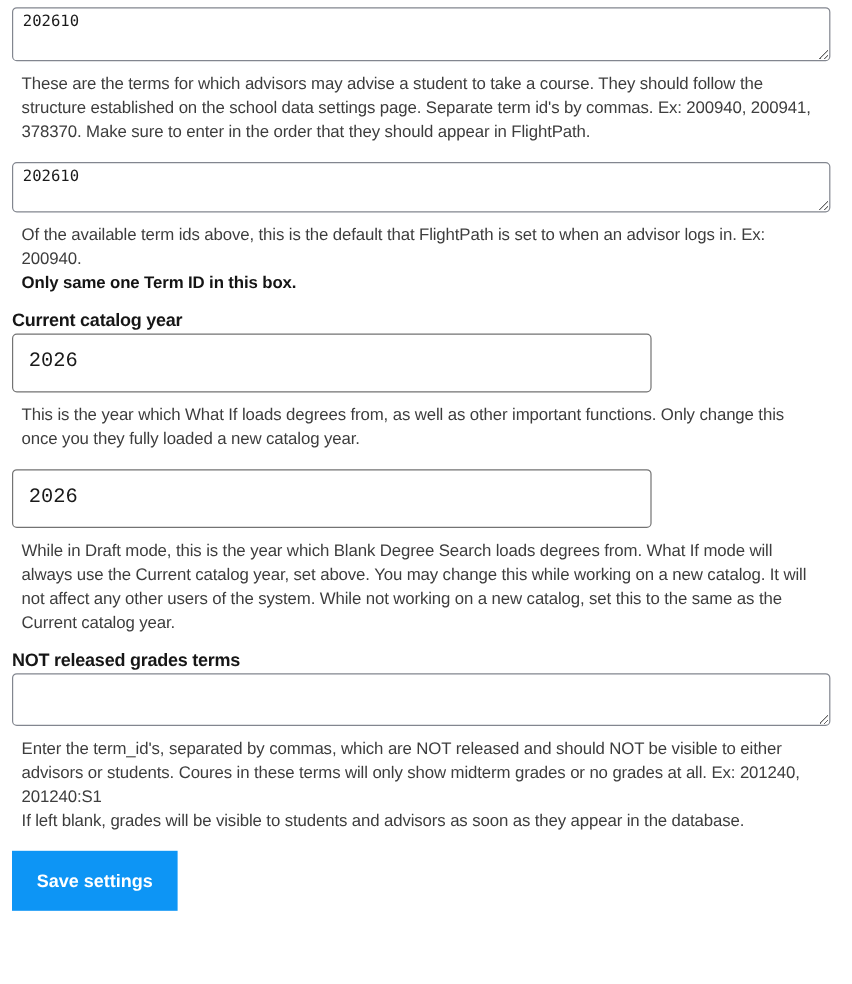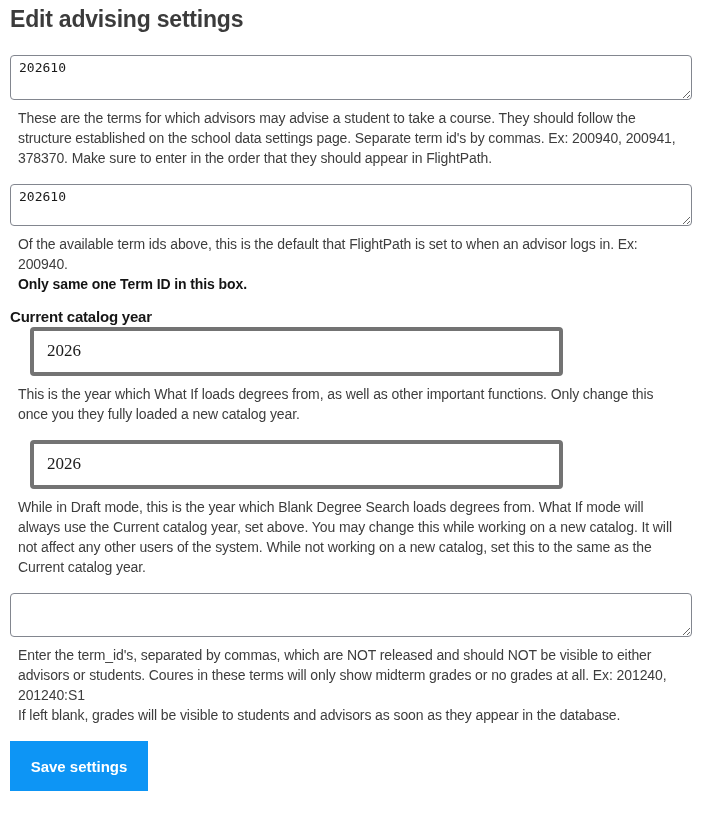--- a/index.html
+++ b/index.html
@@ -48,29 +48,28 @@
     background: #fff;
   }
   textarea.ta-tall   { height: 45px; }
   textarea.ta-short  { height: 42px; }
   textarea.ta-medium { height: 44px; }
   input.year-box {
     display: block;
     width: 533px;
     height: 49px;
     box-sizing: border-box;
-    border: 4px solid #737373;
+    border: 1px solid #737373;
     border-radius: 4px;
     padding: 0 10px 2px 13px;
-    font-family: Liberation Serif, serif;
+    font-family: Liberation Mono, monospace;
     font-size: 17px;
     color: #1a1a1a;
     outline: none;
     background: #fff;
-    margin-left: 20px;
   }
   .description {
     margin-top: 8px;
     padding-left: 8px;
     width: 672px;
     box-sizing: border-box;
     font-size: 14px;
     line-height: 20px;
     letter-spacing: -0.1px;
     color: #3d3d3d;
@@ -92,21 +91,20 @@
     border: none;
     border-radius: 0;
     cursor: pointer;
   }
 </style>
 </head>
 <body>
 
 <div class="page">
 
-  <h1 class="page-title">Edit advising settings</h1>
 
   <div class="form-item">
     <textarea class="terms-box ta-tall" spellcheck="false" style="">202610</textarea>
     <div class="description">These are the terms for which advisors may advise a student to take a course. They should follow the structure established on the school data settings page. Separate term id's by commas. Ex: 200940, 200941, 378370. Make sure to enter in the order that they should appear in FlightPath.</div>
   </div>
 
   <div class="form-item">
     <textarea class="terms-box ta-short" spellcheck="false" style="">202610</textarea>
     <div class="description">
       <span>Of the available term ids above, this is the default that FlightPath is set to when an advisor logs in. Ex: 200940.</span><br>
@@ -119,20 +117,21 @@
     <input type="text" class="year-box" spellcheck="false" value="2026" style="">
     <div class="description">This is the year which What If loads degrees from, as well as other important functions. Only change this once you they fully loaded a new catalog year.</div>
   </div>
 
   <div class="form-item">
     <input type="text" class="year-box" spellcheck="false" value="2026" style="">
     <div class="description">While in Draft mode, this is the year which Blank Degree Search loads degrees from. What If mode will always use the Current catalog year, set above. You may change this while working on a new catalog. It will not affect any other users of the system. While not working on a new catalog, set this to the same as the Current catalog year.</div>
   </div>
 
   <div class="form-item">
+    <label class="field-label">NOT released grades terms</label>
     <textarea class="terms-box ta-medium" spellcheck="false" style=""></textarea>
     <div class="description">
       <span>Enter the term_id's, separated by commas, which are NOT released and should NOT be visible to either advisors or students. Coures in these terms will only show midterm grades or no grades at all. Ex: 201240, 201240:S1</span><br>
       <span>If left blank, grades will be visible to students and advisors as soon as they appear in the database.</span>
     </div>
   </div>
 
   <button class="save-btn">Save settings</button>
 
 </div>

